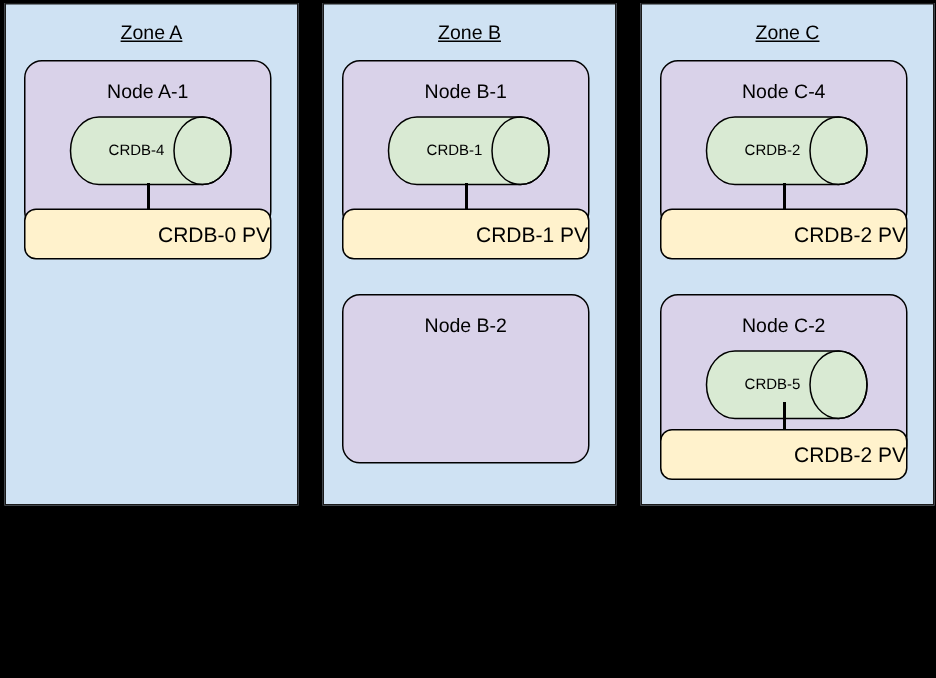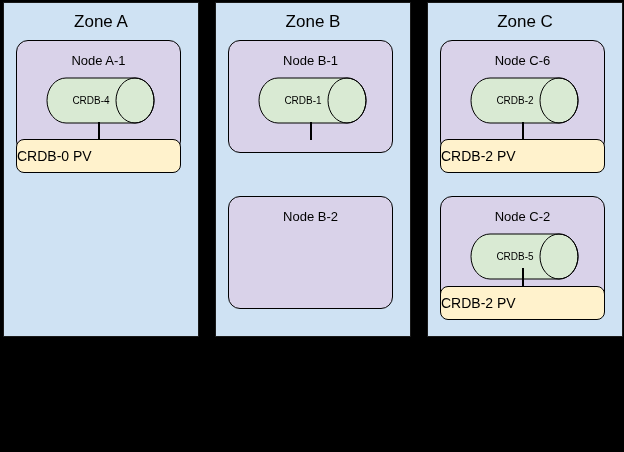--- a/index.html
+++ b/index.html
@@ -23,22 +23,23 @@
     border: 1px solid var(--zone-stroke, #1a1a1a);
     box-sizing: border-box;
   }
   .zone-a { left: 3px; }
   .zone-b { left: 215px; }
   .zone-c { left: 427px; }
   .zone-label {
     position: absolute;
     top: 11px; left: 0; width: 100%;
     text-align: center;
-    font-size: 17px;
+    font-size: 13px;
     line-height: 16px;
+    text-decoration: underline;
   }
   .node {
     position: absolute;
     left: 12px;
     width: 165px; height: 113px;
     background: var(--node-fill, #d9d2e9);
     border: 1px solid var(--stroke, #000);
     border-radius: 12px;
     box-sizing: border-box;
   }
@@ -79,21 +80,21 @@
   .conn-1 { top: 119px; height: 18px; }
   .conn-2 { top: 265px; height: 19px; }
   .pv {
     position: absolute;
     left: 12px;
     width: 165px; height: 34px;
     background: var(--pv-fill, #fff2cc);
     border: 1px solid var(--stroke, #000);
     border-radius: 8px;
     box-sizing: border-box;
-    display: flex; align-items: center; justify-content: flex-start;
+    display: flex; align-items: center; justify-content: flex-end;
     font-size: 14px;
   }
   .pv-1 { top: 136px; }
   .pv-2 { top: 283px; }
 </style>
 </head>
 <body>
 
 <div class="stage">
 
@@ -121,29 +122,32 @@
       <div class="node-label">Node B-1</div>
       <div class="cylinder">
         <svg viewBox="0 0 109 47">
           <path d="M 20 1 H 89 A 19 22.5 0 0 1 89 46 H 20 A 19 22.5 0 0 1 20 1 Z"></path>
           <ellipse cx="89" cy="23.5" rx="19" ry="22.5"></ellipse>
         </svg>
         <div class="cylinder-label">CRDB-1</div>
       </div>
     </div>
     <div class="connector conn-1"></div>
+    <div class="pv pv-1">
+      <span>CRDB-1 PV</span>
+    </div>
     <div class="node node-2">
       <div class="node-label">Node B-2</div>
     </div>
   </section>
 
   <section class="zone zone-c">
     <div class="zone-label">Zone C</div>
     <div class="node node-1">
-      <div class="node-label">Node C-6</div>
+      <div class="node-label">Node C-4</div>
       <div class="cylinder">
         <svg viewBox="0 0 109 47">
           <path d="M 20 1 H 89 A 19 22.5 0 0 1 89 46 H 20 A 19 22.5 0 0 1 20 1 Z"></path>
           <ellipse cx="89" cy="23.5" rx="19" ry="22.5"></ellipse>
         </svg>
         <div class="cylinder-label">CRDB-2</div>
       </div>
     </div>
     <div class="connector conn-1"></div>
     <div class="pv pv-1">

